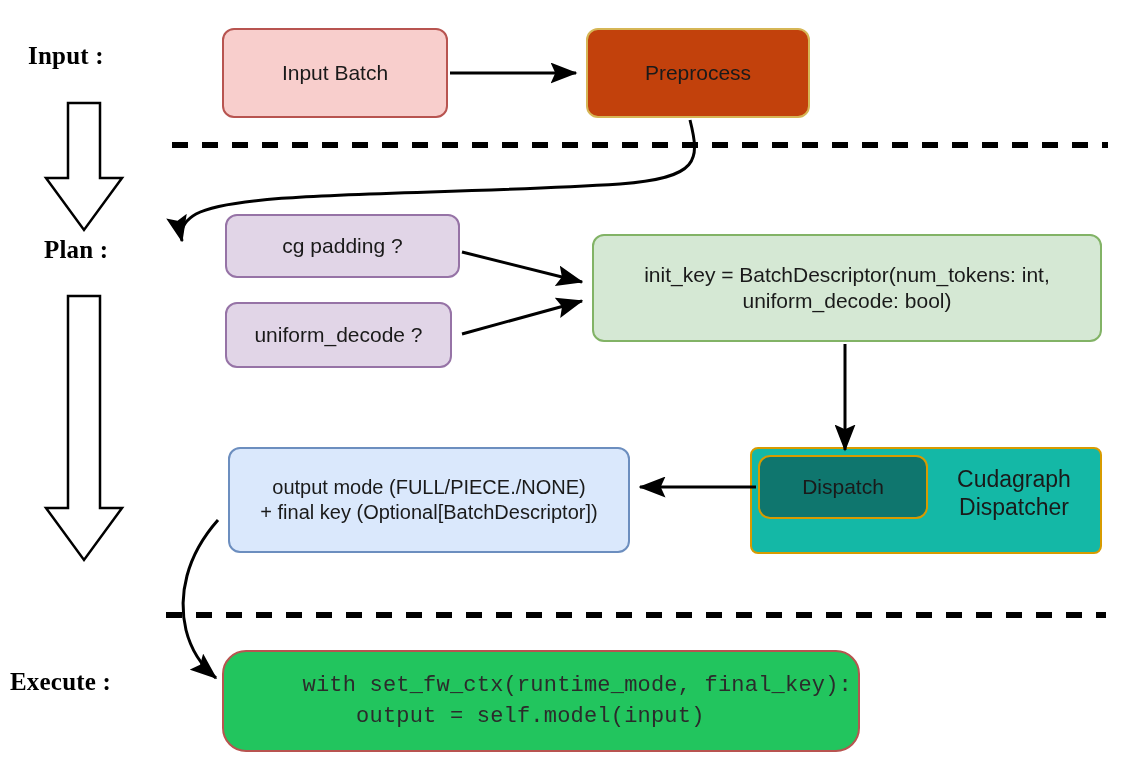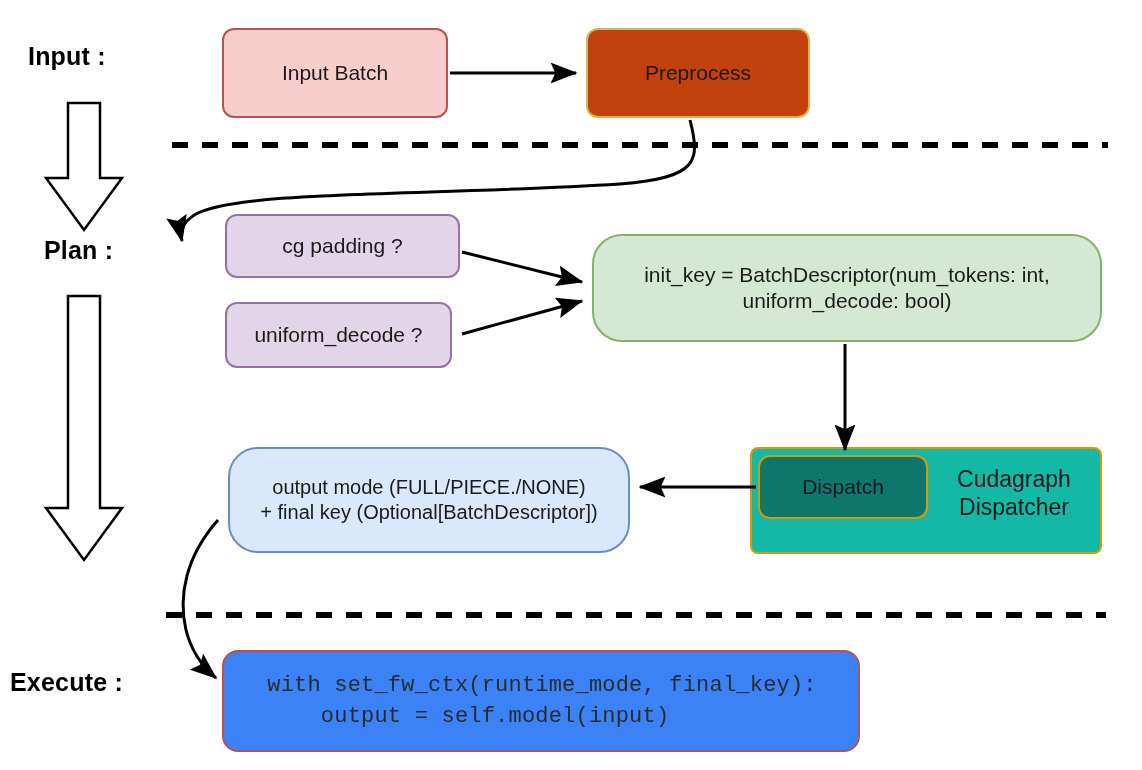--- a/index.html
+++ b/index.html
@@ -13,21 +13,21 @@
   #canvas {
     position: relative;
     width: 1142px;
     height: 770px;
     background: #ffffff;
     overflow: hidden;
   }
   
   .stage-label {
     position: absolute;
-    font-family: Liberation Sans, sans-serif;
+    font-family: Liberation Serif, serif;
     font-weight: bold;
     font-size: 25px;
     color: #000000;
     white-space: nowrap;
     letter-spacing: 0.2px;
   }
   
   .node {
     position: absolute;
     box-sizing: border-box;
@@ -37,34 +37,34 @@
     display: flex;
     align-items: center;
     justify-content: center;
     text-align: center;
     font-family: "Liberation Sans", sans-serif;
     font-size: 21px;
     color: #1a1a1a;
     line-height: 1.25;
     padding: 4px 8px;
   }
-  .node.small-pad { padding: 2px 6px; border-radius: 30px; }
+  .node.small-pad { padding: 2px 6px; }
   .node-text {
     display: block;
     white-space: pre-line;
   }
   .code-node {
     position: absolute;
     box-sizing: border-box;
-    border-radius: 16px;
+    border-radius: 24px;
     border: 2px solid #b85450;
-    background: #3b82f6;
+    background: #22c55e;
     display: flex;
     align-items: center;
-    justify-content: center;
+    justify-content: flex-end;
     padding: 10px 6px 10px 8px;
   }
   .code-text {
     font-family: "Liberation Mono", "DejaVu Sans Mono", monospace;
     font-size: 22px;
     line-height: 1.42;
     color: #2b2b2b;
     white-space: pre;
     letter-spacing: 0.2px;
   }

